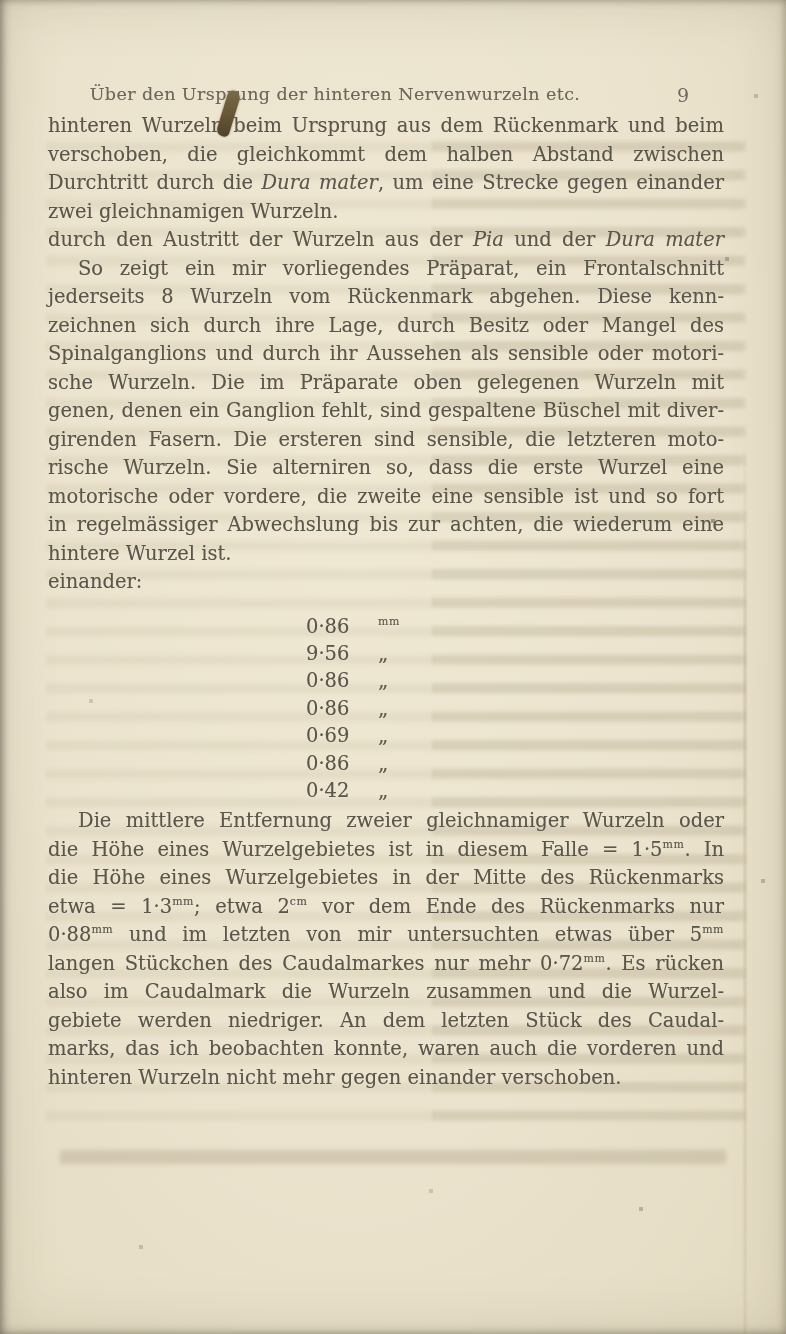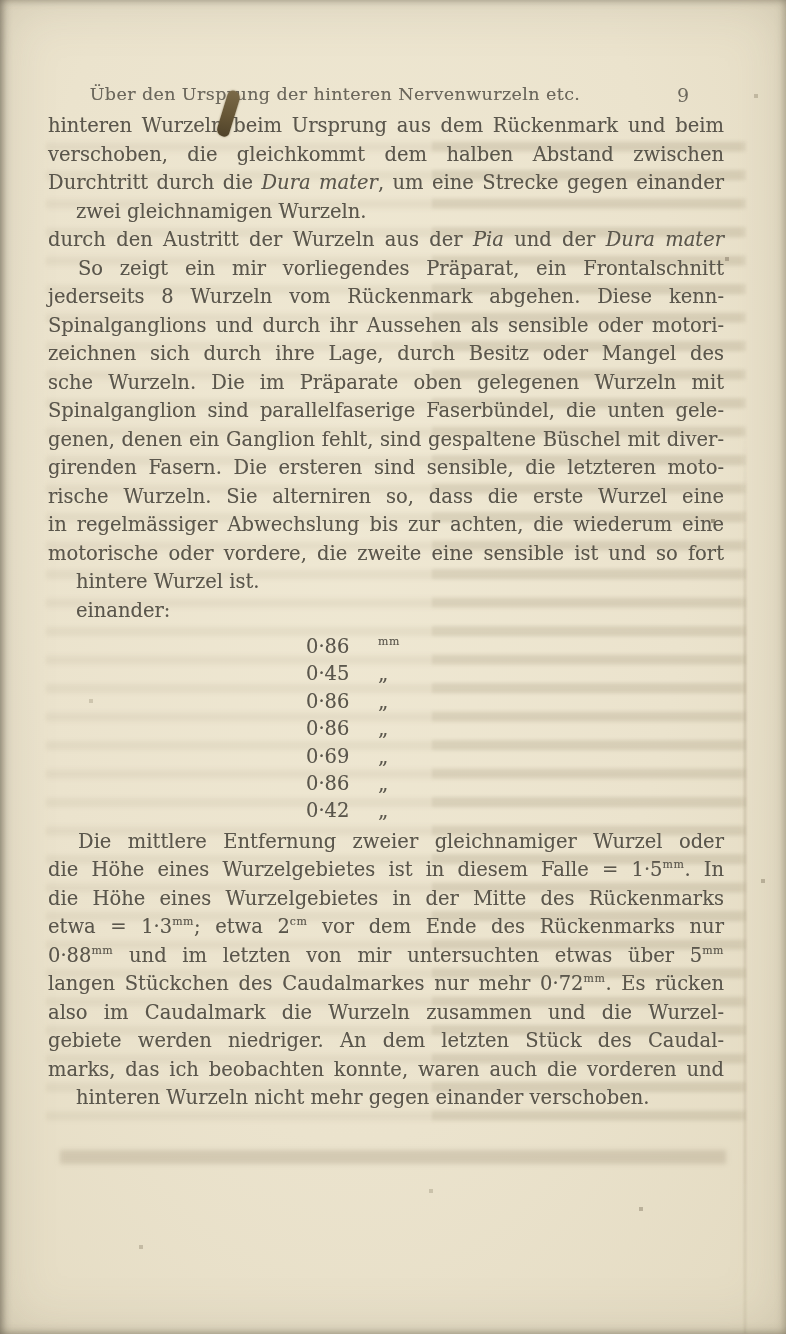--- a/index.html
+++ b/index.html
@@ -73,27 +73,27 @@
     position:absolute; left:600px; width:70px; text-align:center;
     font-size:19px; color:#6b675c;
   }
   
   .textblock {
     position:absolute; top:112px; left:48px; width:676px;
     font-size:19.5px; line-height:28.5px;
     text-shadow:0 0 0.6px rgba(95,90,78,0.35);
   }
   .para .line { text-align:justify; text-align-last:justify; }
-  .para .line.last { text-align-last:left;margin-left:28px; }
+  .para .line.last { text-align-last:left; }
   .para .line.indent { text-indent:30px; }
   .para i { font-style:italic; }
   .para sup, .dunit.sup {
     font-size:11px; vertical-align:8px; letter-spacing:0.5px; line-height:0;
   }
-  .distances { margin:8px 0 3px 258px; line-height:27.4px; }
+  .distances { margin:16px 0 3px 258px; line-height:27.4px; }
   .drow .dval { display:inline-block; min-width:58px; }
   .drow .dunit { margin-left:14px; }
   .drow .dunit.ditto { font-size:20px; }
   
   .ink-blot {
     position:absolute; left:222px; top:90px; width:13px; height:47px;
     background:linear-gradient(170deg,#7b6a49 0%, #665636 55%, #4f422a 100%);
     border-radius:7px 9px 6px 8px;
     transform:rotate(17deg);
     box-shadow:0 0 2px rgba(90,75,50,0.6);
@@ -119,45 +119,44 @@
       <div class="para">
         <div class="line">hinteren Wurzeln beim Ursprung aus dem Rückenmark und beim</div>
         <div class="line">verschoben, die gleichkommt dem halben Abstand zwischen</div>
         <div class="line">Durchtritt durch die <i>Dura mater</i>, um eine Strecke gegen einander</div>
         <div class="line last">zwei gleichnamigen Wurzeln.</div>
       </div>
       <div class="para">
         <div class="line">durch den Austritt der Wurzeln aus der <i>Pia</i> und der <i>Dura mater</i></div>
         <div class="line indent">So zeigt ein mir vorliegendes Präparat, ein Frontalschnitt</div>
         <div class="line">jederseits 8 Wurzeln vom Rückenmark abgehen. Diese kenn-</div>
+        <div class="line">zeichnen sich durch ihre Lage, durch Besitz oder Mangel des</div>
         <div class="line">Spinalganglions und durch ihr Aussehen als sensible oder motori-</div>
-        <div class="line">zeichnen sich durch ihre Lage, durch Besitz oder Mangel des</div>
         <div class="line">sche Wurzeln. Die im Präparate oben gelegenen Wurzeln mit</div>
-        <div class="line">Spinalganglion sind parallelfaserige Faserbündel, die unten gele-</div>
         <div class="line">genen, denen ein Ganglion fehlt, sind gespaltene Büschel mit diver-</div>
         <div class="line">girenden Fasern. Die ersteren sind sensible, die letzteren moto-</div>
         <div class="line">rische Wurzeln. Sie alterniren so, dass die erste Wurzel eine</div>
+        <div class="line">motorische oder vordere, die zweite eine sensible ist und so fort</div>
         <div class="line">in regelmässiger Abwechslung bis zur achten, die wiederum eine</div>
-        <div class="line">motorische oder vordere, die zweite eine sensible ist und so fort</div>
         <div class="line last">hintere Wurzel ist.</div>
       </div>
       <div class="para">
         <div class="line last">einander:</div>
       </div>
       <div class="distances">
         <div class="drow"><span class="dval">0·86</span><span class="dunit sup">mm</span></div>
-        <div class="drow"><span class="dval">0·45</span><span class="dunit ditto">„</span></div>
+        <div class="drow"><span class="dval">9·56</span><span class="dunit ditto">„</span></div>
         <div class="drow"><span class="dval">0·86</span><span class="dunit ditto">„</span></div>
         <div class="drow"><span class="dval">0·86</span><span class="dunit ditto">„</span></div>
         <div class="drow"><span class="dval">0·69</span><span class="dunit ditto">„</span></div>
         <div class="drow"><span class="dval">0·86</span><span class="dunit ditto">„</span></div>
         <div class="drow"><span class="dval">0·42</span><span class="dunit ditto">„</span></div>
       </div>
       <div class="para">
-        <div class="line indent">Die mittlere Entfernung zweier gleichnamiger Wurzel oder</div>
+        <div class="line indent">Die mittlere Entfernung zweier gleichnamiger Wurzeln oder</div>
         <div class="line">die Höhe eines Wurzelgebietes ist in diesem Falle = 1·5<sup>mm</sup>. In</div>
         <div class="line">die Höhe eines Wurzelgebietes in der Mitte des Rückenmarks</div>
         <div class="line">etwa = 1·3<sup>mm</sup>; etwa 2<sup>cm</sup> vor dem Ende des Rückenmarks nur</div>
         <div class="line">0·88<sup>mm</sup> und im letzten von mir untersuchten etwas über 5<sup>mm</sup></div>
         <div class="line">langen Stückchen des Caudalmarkes nur mehr 0·72<sup>mm</sup>. Es rücken</div>
         <div class="line">also im Caudalmark die Wurzeln zusammen und die Wurzel-</div>
         <div class="line">gebiete werden niedriger. An dem letzten Stück des Caudal-</div>
         <div class="line">marks, das ich beobachten konnte, waren auch die vorderen und</div>
         <div class="line last">hinteren Wurzeln nicht mehr gegen einander verschoben.</div>
       </div>

